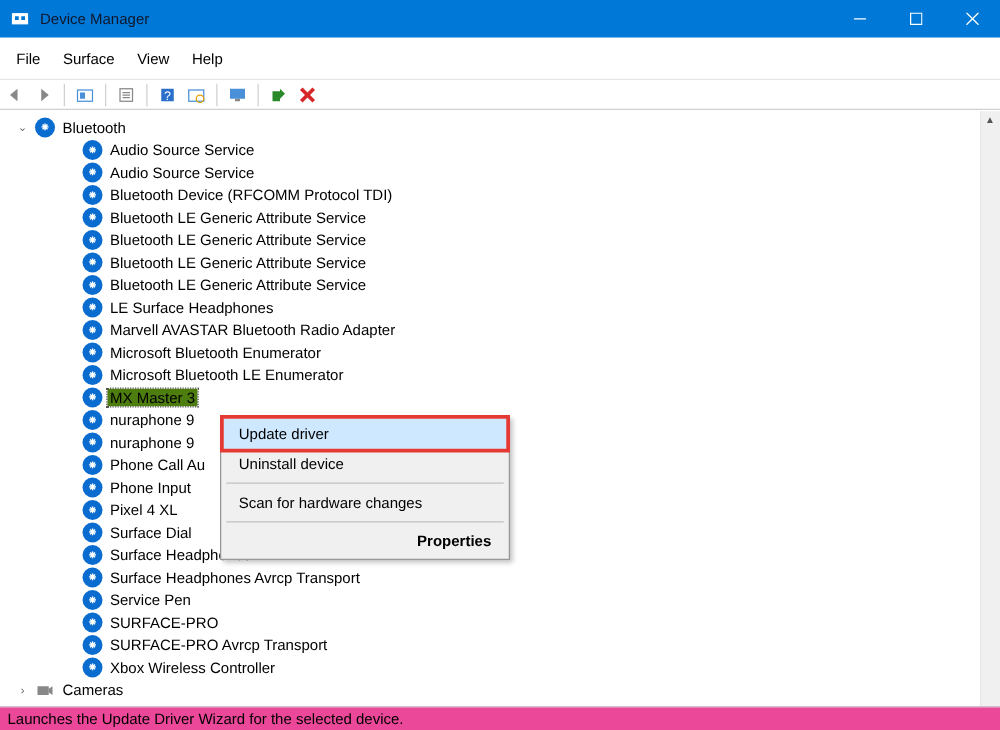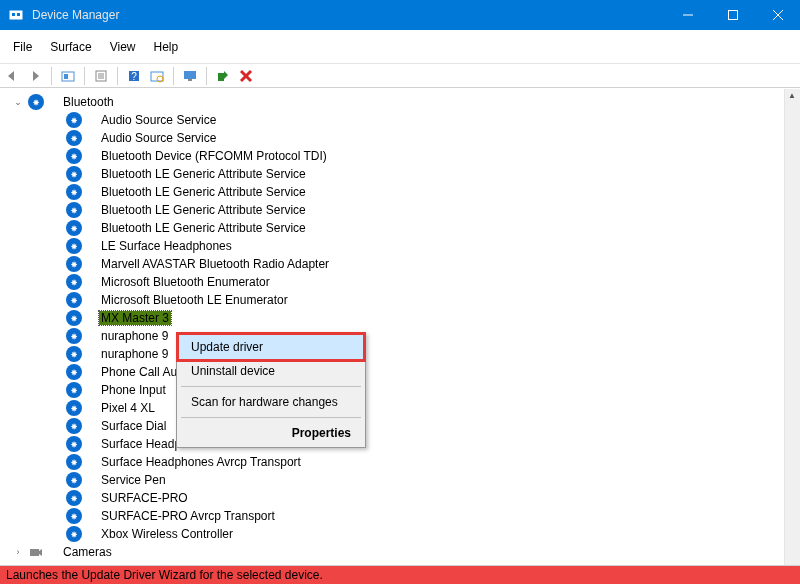--- a/index.html
+++ b/index.html
@@ -1,17 +1,17 @@
 <!DOCTYPE html>
 <html><head>
 <meta charset="utf-8">
 <style>
   * { box-sizing: border-box; margin: 0; padding: 0; }
   body { font-family: "Segoe UI", Tahoma, sans-serif; font-size: 12px; width: 800px; height: 584px; overflow: hidden; background: #fff; color: #000; }
-  .titlebar { background: #0078d7; color: #e5e5e5; height: 30px; display: flex; align-items: center; padding: 0 0 0 8px; }
+  .titlebar { background: #0078d7; color: #0f172a; height: 30px; display: flex; align-items: center; padding: 0 0 0 8px; }
   .titlebar .title-icon { width: 16px; height: 16px; margin-right: 8px; display: flex; align-items: center; justify-content: center; }
   .titlebar .title-text { flex: 1; font-size: 12px; }
   .titlebar .winbtns { display: flex; height: 100%; }
   .titlebar .winbtn { width: 45px; display: flex; align-items: center; justify-content: center; }
   .titlebar .winbtn svg { stroke: #fff; }
   .menubar { height: 34px; display: flex; align-items: center; padding: 0 4px; border-bottom: 1px solid #e5e5e5; }
   .menubar .menuitem { padding: 2px 9px; font-size: 12px; }
   .toolbar { height: 24px; display: flex; align-items: center; padding: 2px 3px; gap: 5px; border-bottom: 1px solid #d0d0d0; }
   .toolbar .tb-btn { width: 18px; height: 18px; display:flex; align-items:center; justify-content:center; }
   .toolbar .sep { width: 1px; height: 18px; background: #d0d0d0; margin: 0 2px; }
@@ -19,28 +19,28 @@
   .tree-viewport { position: absolute; left: 0; top: 0; right: 16px; bottom: 0; overflow: hidden; background:#fff; }
   .scrollbar-gutter { position: absolute; right: 0; top: 0; width: 16px; height: 100%; background: #f0f0f0; border-left: 1px solid #e5e5e5; }
   .scroll-indicator { position:absolute; top:2px; right:4px; width:8px; font-size:8px; color:#555; }
   .tree { padding: 4px 0 0 0; }
   .tree-row { display: flex; align-items: center; height: 18px; padding-left: 0; }
   .indent-cat { width: 28px; display:flex; align-items:center; justify-content:flex-end; padding-right:4px; }
   .indent-dev { width: 66px; }
   .exp-icon { font-size:9px; color:#666; width:12px; text-align:center; }
   .bt-icon { width: 16px; height: 16px; margin-right: 4px; background:#0a6cce; border-radius:50%; display:flex; align-items:center; justify-content:center; flex-shrink:0; }
   .bt-icon span { color:#fff; font-weight:bold; font-size:10px; line-height:1; }
-  .node-label { white-space: nowrap; padding: 0 2px; margin-left: 13px; }
+  .node-label { white-space: nowrap; padding: 0 2px; }
   .row-selected .node-label { background:#4d7c0f; outline:1px dotted #555; }
-  .context-menu { position:absolute; left:176px; top:243px; width:190px; background:#f0f0f0; border:1px solid #979797; box-shadow:2px 2px 4px rgba(0,0,0,0.25); padding:2px; z-index:10; }
+  .context-menu { position:absolute; left:176px; top:243px; width:232px; background:#f0f0f0; border:1px solid #979797; box-shadow:2px 2px 4px rgba(0,0,0,0.25); padding:2px; z-index:10; }
   .context-menu .cm-item { padding:5px 12px; font-size:12px; }
   .context-menu .cm-item.highlight { outline:3px solid #e53935; background:#cde8ff; }
   .context-menu .cm-sep { height:1px; background:#c0c0c0; margin:3px 2px; }
   .context-menu .cm-item.bold { font-weight:bold;text-align:right; }
-  .statusbar { position:absolute; left:0; right:0; bottom:0; height:19px; background:#ef4444; border-top:1px solid #d0d0d0; padding:2px 6px; font-size:12px; display:flex; align-items:center; }
+  .statusbar { position:absolute; left:0; right:0; bottom:0; height:19px; background:#ec4899; border-top:1px solid #d0d0d0; padding:2px 6px; font-size:12px; display:flex; align-items:center; }
   .cam-icon { width:16px; height:16px; margin-right:4px; display:flex; align-items:center; justify-content:center; flex-shrink:0; }
 </style>
 </head>
 <body>
 
 <div class="titlebar">
   <div class="title-icon">
     <svg width="14" height="14" viewBox="0 0 14 14">
         <rect x="1" y="3" width="12" height="8" fill="#fff" stroke="#fff" stroke-width="1"></rect>
         <rect x="3" y="5" width="3" height="3" fill="#0078d7"></rect>

